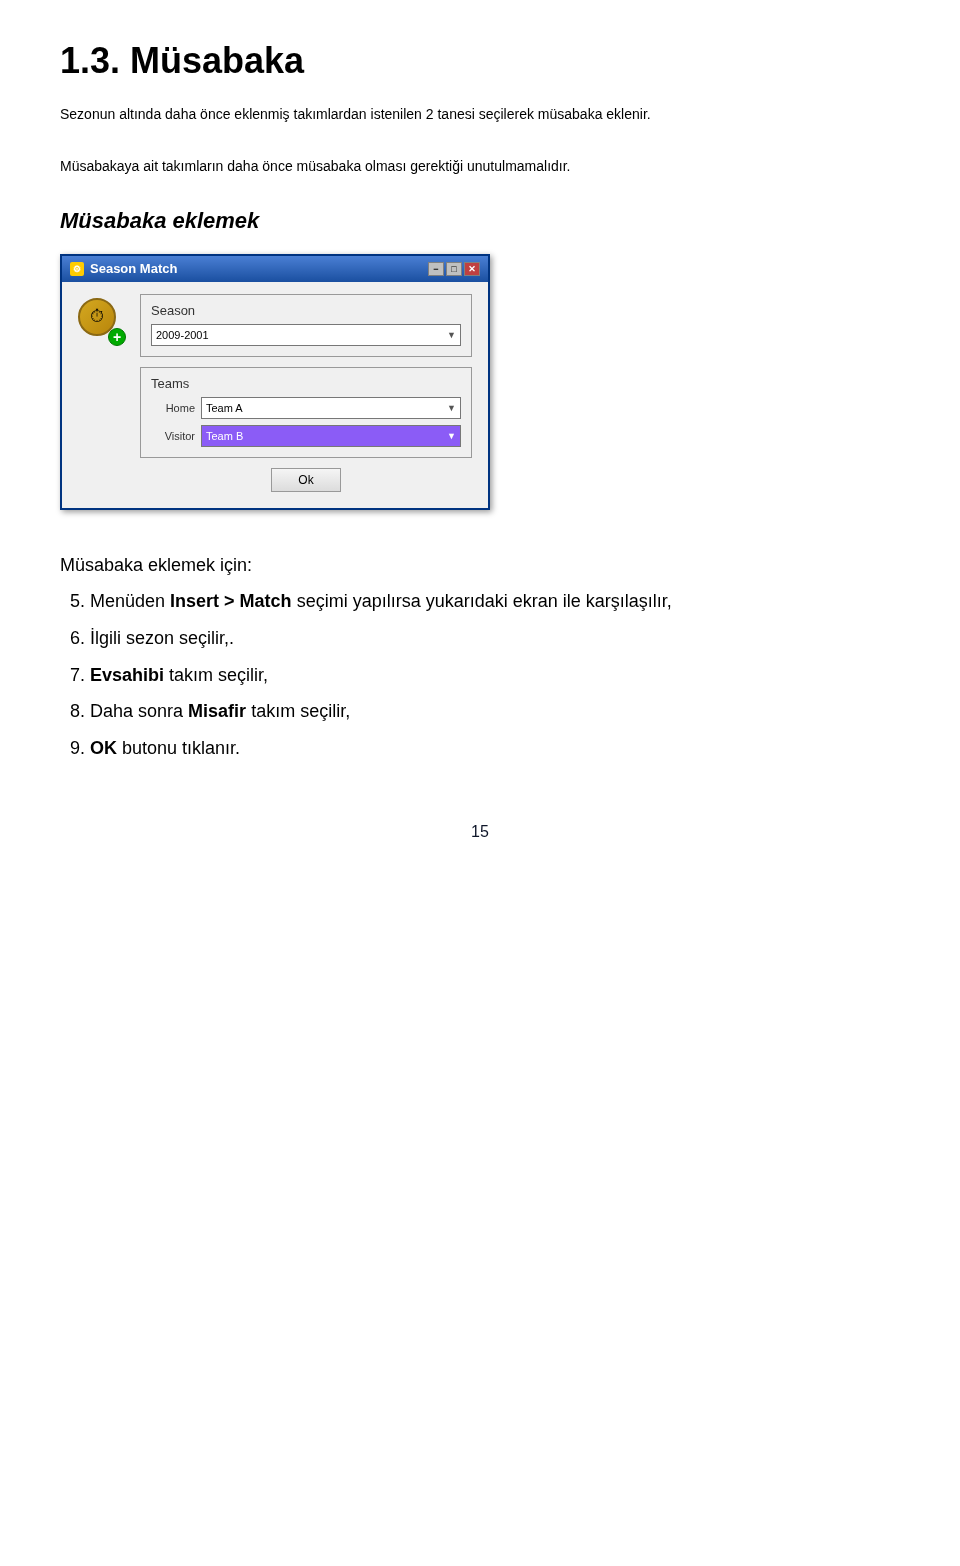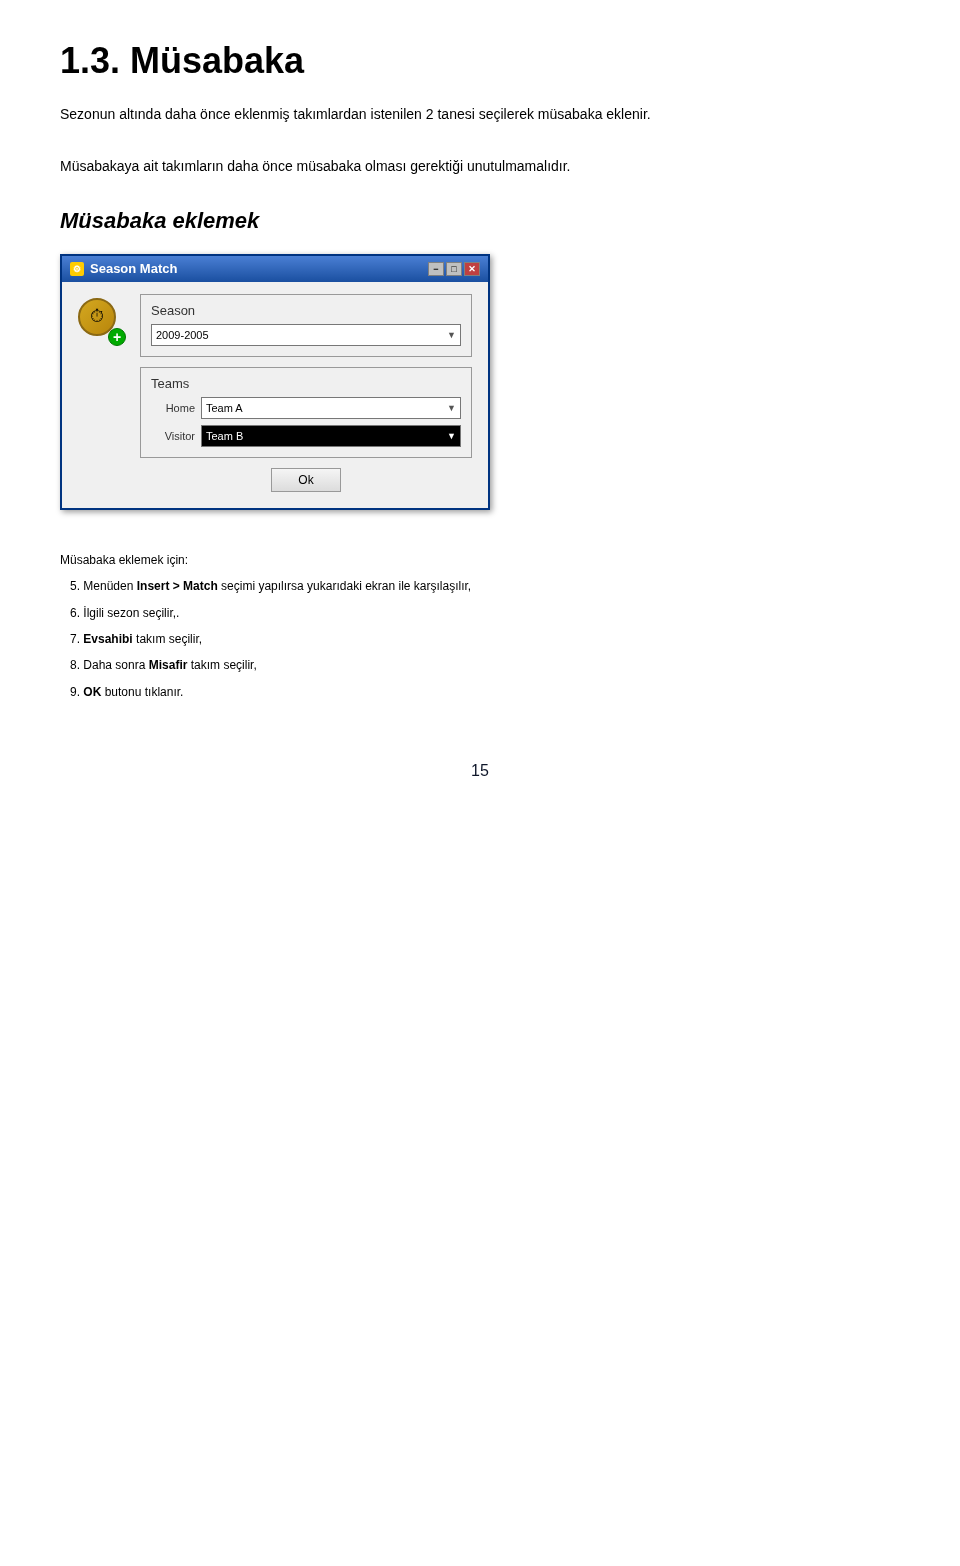--- a/index.html
+++ b/index.html
@@ -181,21 +181,21 @@
       border: 1px solid #777;
       background: white;
       font-size: 11px;
       padding: 0 4px;
       display: flex;
       align-items: center;
       justify-content: space-between;
     }
 
     .form-select.selected-blue {
-      background: #000000;
+      background: #8b5cf6;
       color: white;
     }
 
     .select-arrow {
       font-size: 9px;
       color: #555;
     }
 
     .select-arrow-white {
       font-size: 9px;
@@ -219,21 +219,21 @@
       align-items: center;
       justify-content: center;
     }
 
     
     .instructions {
       margin-top: 10px;
     }
 
     .instructions p {
-      font-size: 12px;
+      font-size: 18px;
       line-height: 1.7;
       margin-bottom: 6px;
     }
 
     .instructions .step {
       margin-left: 10px;
     }
 
     .page-number {
       text-align: center;
@@ -286,21 +286,21 @@
           <div class="icon-circle">⏱</div>
           <div class="icon-plus">+</div>
         </div>
       </div>
 
       <div class="dialog-form">
 
         <div class="form-group">
           <div class="form-group-legend">Season</div>
           <div class="form-select">
-            <span>2009-2005</span>
+            <span>2009-2001</span>
             <span class="select-arrow">▼</span>
           </div>
         </div>
 
         <div class="form-group">
           <div class="form-group-legend">Teams</div>
 
           <div class="form-row">
             <span class="form-label">Home</span>
             <div class="form-select">

